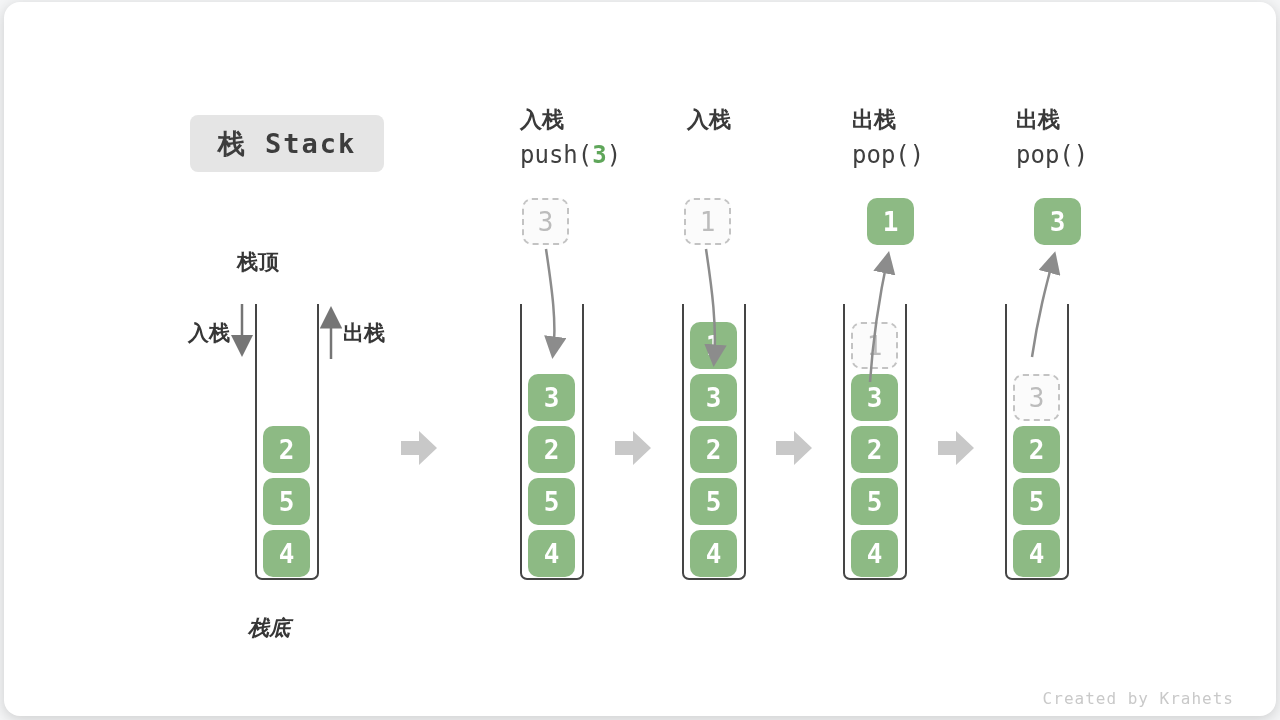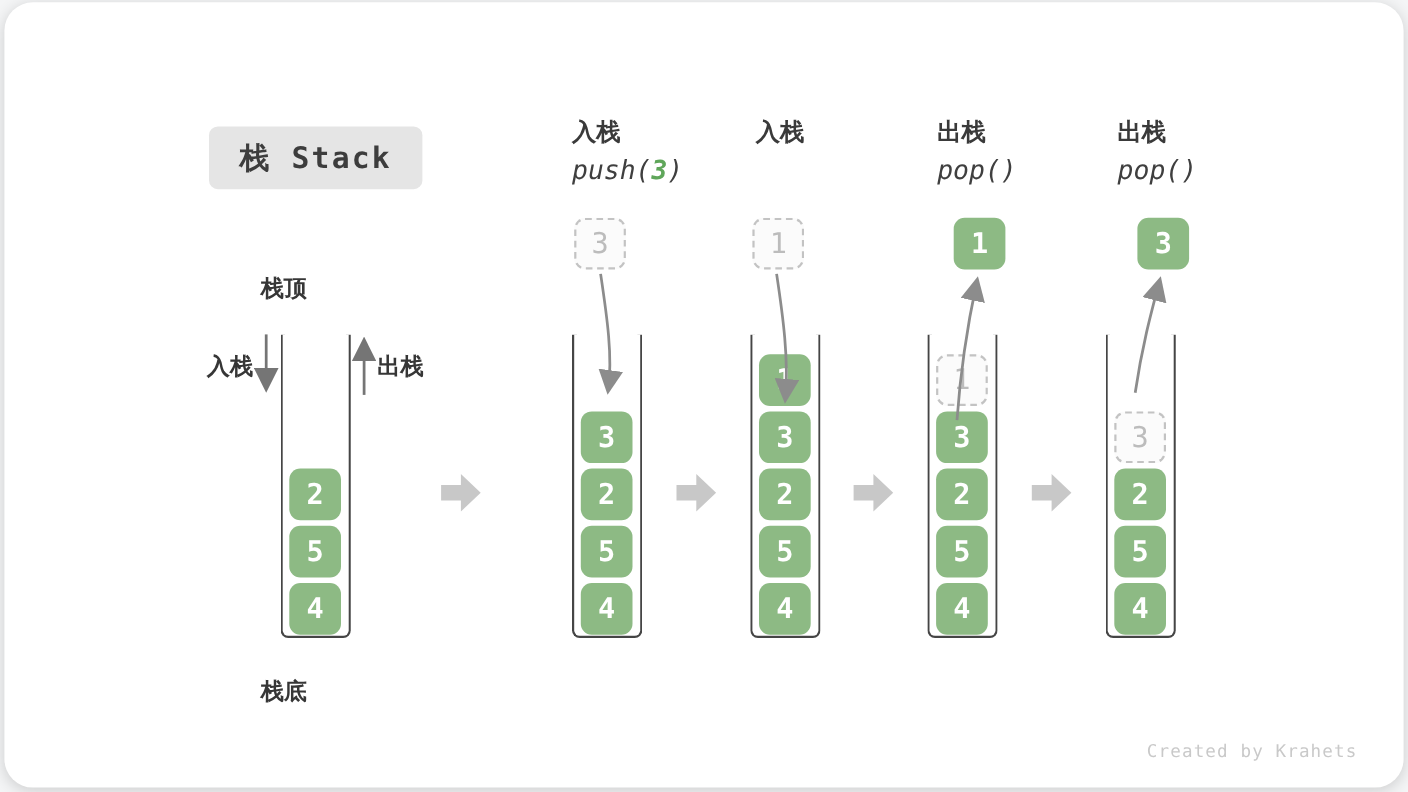--- a/index.html
+++ b/index.html
@@ -4,21 +4,21 @@
 <style>
   html,body{margin:0;padding:0;}
   body{
     width:1280px;height:720px;
     background:#f4f5f6;
     font-family:"Liberation Sans", sans-serif;
     overflow:hidden;
   }
   #card{
     position:absolute;left:4px;top:2px;width:1272px;height:714px;
-    background:#ffffff;border-radius:26px;
+    background:#ffffff;border-radius:16px;
     box-shadow:0 3px 14px rgba(0,0,0,0.16);
   }
   #canvas{position:absolute;inset:0;}
   .abs{position:absolute;}
 
   
   .title-chip{
     left:186px;top:113px;width:194px;height:57px;
     background:#e5e5e5;border-radius:8px;
     display:flex;align-items:center;justify-content:center;
@@ -27,21 +27,21 @@
   }
 
   
   .op-header{top:104px;width:170px;}
   .op-label{
     font-size:22px;font-weight:bold;color:#3a3a3a;line-height:28px;
   }
   .op-code{
     margin-top:7px;
     font-family:"DejaVu Sans Mono","Liberation Mono",monospace;
-    font-size:24px;color:#3f3f3f;line-height:28px;font-style:italic;
+    font-size:24px;color:#3f3f3f;line-height:28px;
   }
   .op-code .arg{font-weight:bold;}
 
   
   .stack-container{
     width:64px;height:276px;top:302px;
     border-left:2px solid #454545;
     border-right:2px solid #454545;
     border-bottom:2px solid #454545;
     border-radius:0 0 7px 7px;
@@ -65,37 +65,37 @@
     font-weight:normal;
   }
 
   
   .cn-label{
     font-size:21px;font-weight:bold;color:#363636;
     text-align:left;
   }
 
   .credit{
-    right:42px;bottom:24px;
+    right:42px;bottom:8px;
     font-family:"DejaVu Sans Mono","Liberation Mono",monospace;
     font-size:16px;color:#c9c9c9;letter-spacing:1px;
   }
 
   svg{position:absolute;left:0;top:0;pointer-events:none;}
 </style>
 </head>
 <body>
 
 <div id="card">
 <div id="canvas">
 
   <div class="abs title-chip">栈 Stack</div>
 
   <div class="abs cn-label" style="left:233px;top:246px;width:100px;">栈顶</div>
-  <div class="abs cn-label" style="left:233px;top:612px;width:100px;">栈底</div>
+  <div class="abs cn-label" style="left:244px;top:612px;width:100px;font-style:italic;">栈底</div>
   <div class="abs cn-label" style="left:160px;top:317px;width:66px;text-align:right;">入栈</div>
   <div class="abs cn-label" style="left:339px;top:317px;width:66px;text-align:left;">出栈</div>
 
   <div id="headers">
         <div class="abs op-header" style="left: 516px;">
           <div class="op-label">入栈</div>
           <div class="op-code"><span>push(</span><span class="arg" style="color: rgb(95, 166, 90);">3</span><span>)</span></div>
         </div>
         <div class="abs op-header" style="left: 683px;">
           <div class="op-label">入栈</div>

